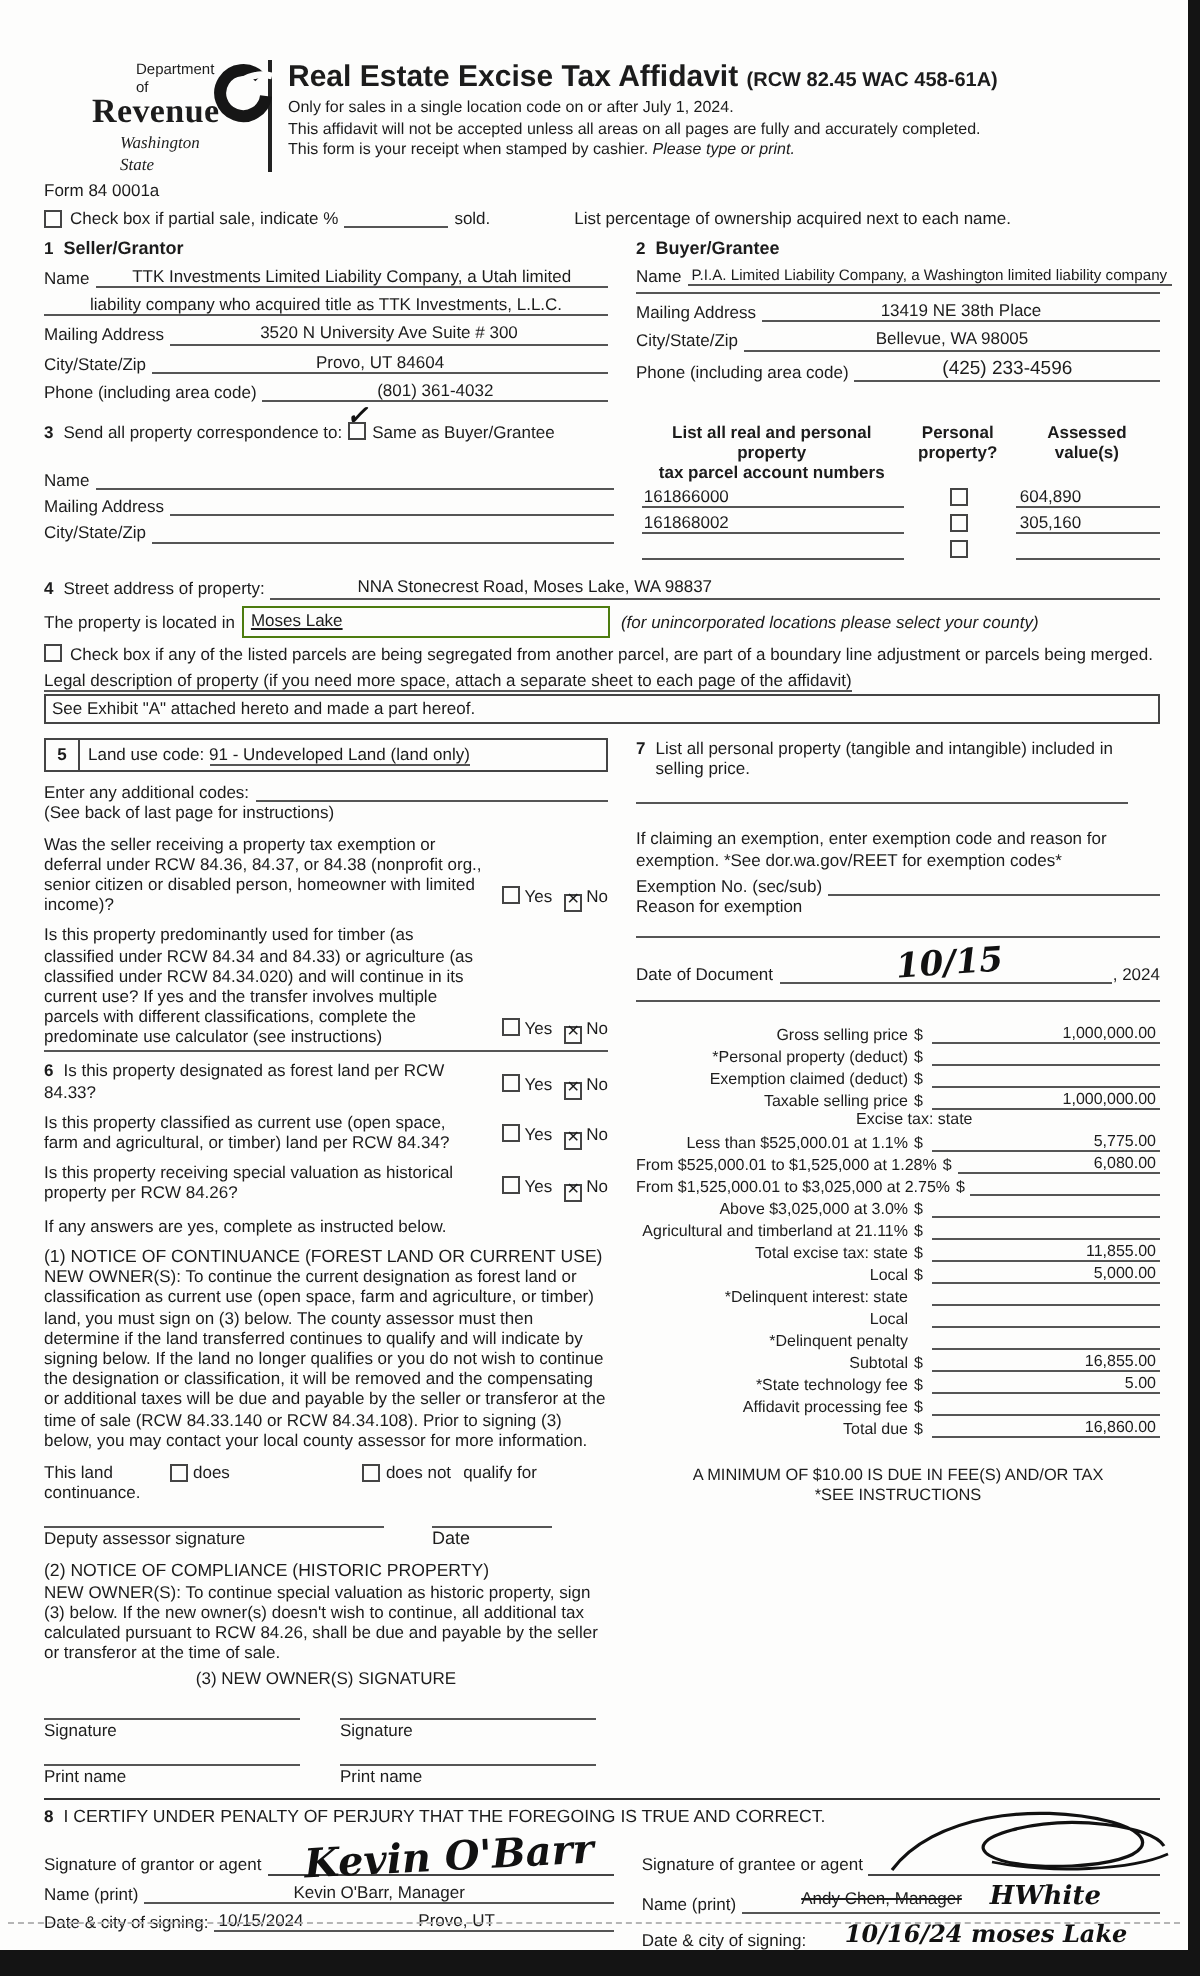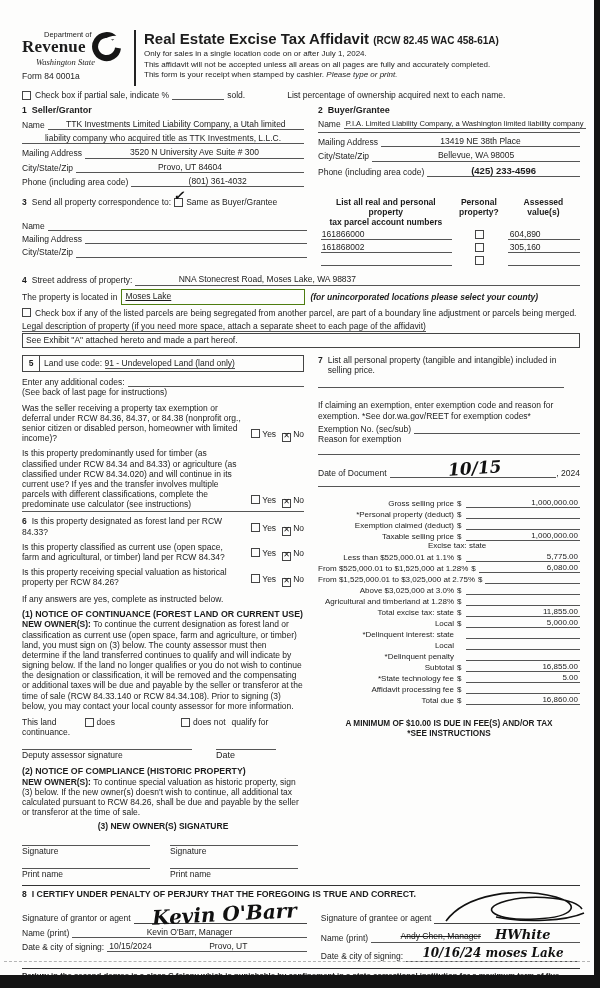--- a/index.html
+++ b/index.html
@@ -3,33 +3,33 @@
 <meta charset="utf-8">
 <style>
   html,body{margin:0;padding:0;background:#e8e8e8;}
   .page{position:relative;width:600px;height:988px;background:#fdfdfc;overflow:hidden;
         font-family:"Liberation Sans","DejaVu Sans",sans-serif;font-size:8.5px;line-height:1.2;color:#1c1c1c;}
   .content{padding:30px 14px 0 22px;width:558px;}
   
   .hdr{display:flex;}
   .logo-block{width:108px;position:relative;}
   .logo-top{display:flex;align-items:flex-start;}
-  .logo-txt{text-align:left;}
+  .logo-txt{text-align:left;margin-left:24px;}
   .l1{font-size:7.5px;margin-left:22px;}
   .l2{font-family:"Liberation Serif","DejaVu Serif",serif;font-weight:bold;font-size:17px;letter-spacing:.2px;margin-top:-2px;}
   .l3{font-family:"Liberation Serif","DejaVu Serif",serif;font-style:italic;font-size:8.5px;margin-left:14px;}
   .formno{font-size:8.5px;margin-top:3px;}
   .hdr-div{border-left:2px solid #222;height:56px;margin:0 8px 0 4px;}
   .title-block{flex:1;}
   .title{font-size:15px;font-weight:bold;}
   .title .rcw{font-size:10px;font-weight:bold;text-align:right;}
   .note{font-size:8px;margin-top:1px;}
   .noteit{font-style:italic;}
   
-  .b{font-weight:bold;}
+  .b{font-weight:normal;}
   .it{font-style:italic;text-align:center;}
   .row{display:flex;}
   .uf{display:inline-block;border-bottom:1px solid #555;}
   .cb{display:inline-block;width:7px;height:7px;border:1px solid #444;vertical-align:-1px;line-height:7px;font-size:7px;text-align:center;flex:none;}
   .cbx{font-size:8px;line-height:6px;display:block;margin-top:-1px;}
   .secno{font-weight:bold;margin-right:5px;}
   .sechdr{font-weight:bold;font-size:9px;}
   .fl{display:flex;align-items:flex-end;margin-top:3px;text-align:center;}
   .fl .lab{white-space:nowrap;padding-right:3px;}
   .fl .val{flex:1;border-bottom:1px solid #555;padding:0 2px;white-space:nowrap;}
@@ -380,21 +380,21 @@
             <span class="mlabel">From $1,525,000.01 to $3,025,000 at 2.75%</span>
             <span class="mdollar">$</span>
             <span class="mamount"></span>
           </div>
               <div class="mrow">
             <span class="mlabel">Above $3,025,000 at 3.0%</span>
             <span class="mdollar">$</span>
             <span class="mamount"></span>
           </div>
               <div class="mrow">
-            <span class="mlabel">Agricultural and timberland at 1.28%</span>
+            <span class="mlabel">Agricultural and timberland at 21.11%</span>
             <span class="mdollar">$</span>
             <span class="mamount"></span>
           </div>
               <div class="mrow">
             <span class="mlabel">Total excise tax: state</span>
             <span class="mdollar">$</span>
             <span class="mamount">11,855.00</span>
           </div>
               <div class="mrow">
             <span class="mlabel">Local</span>

